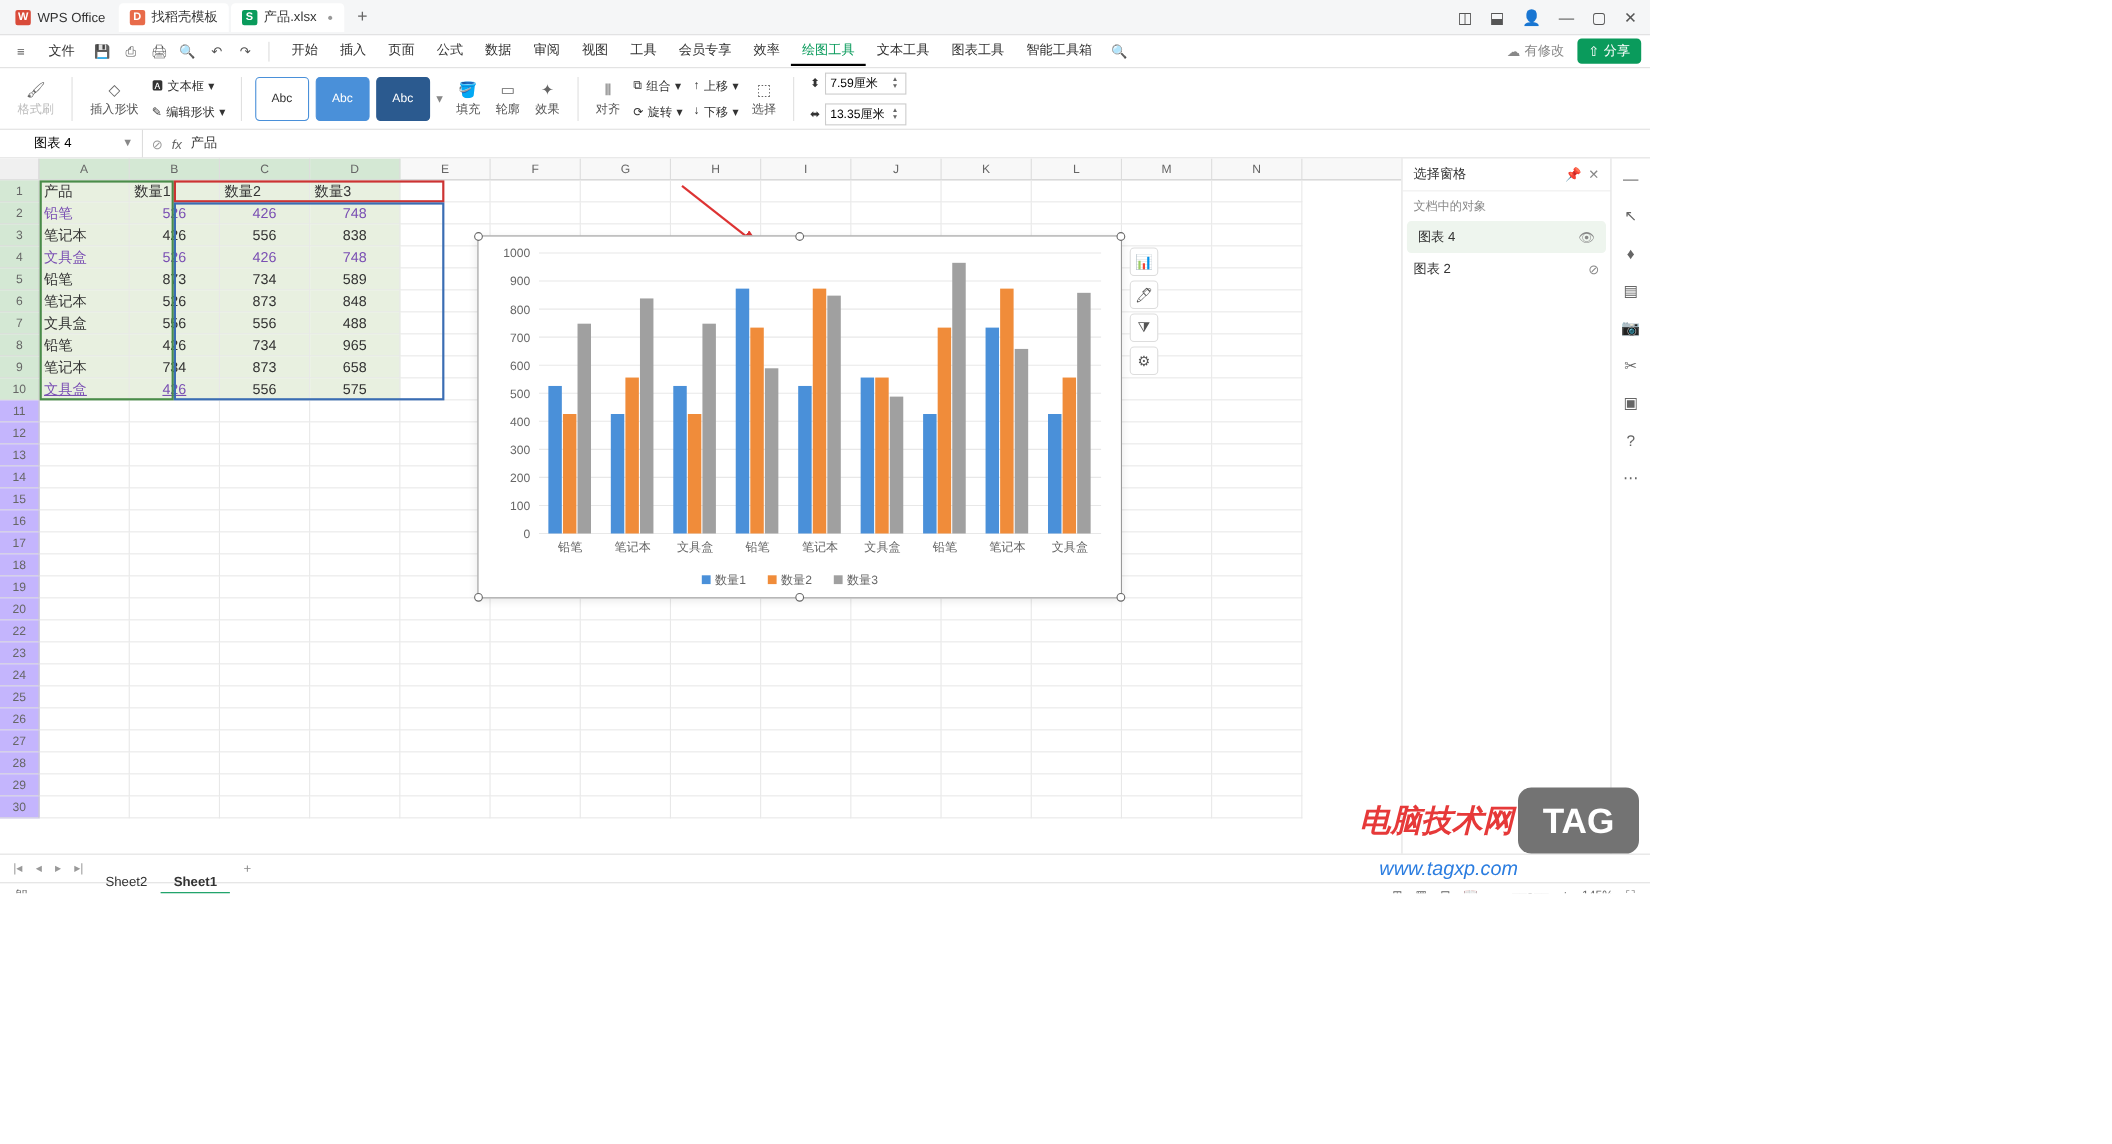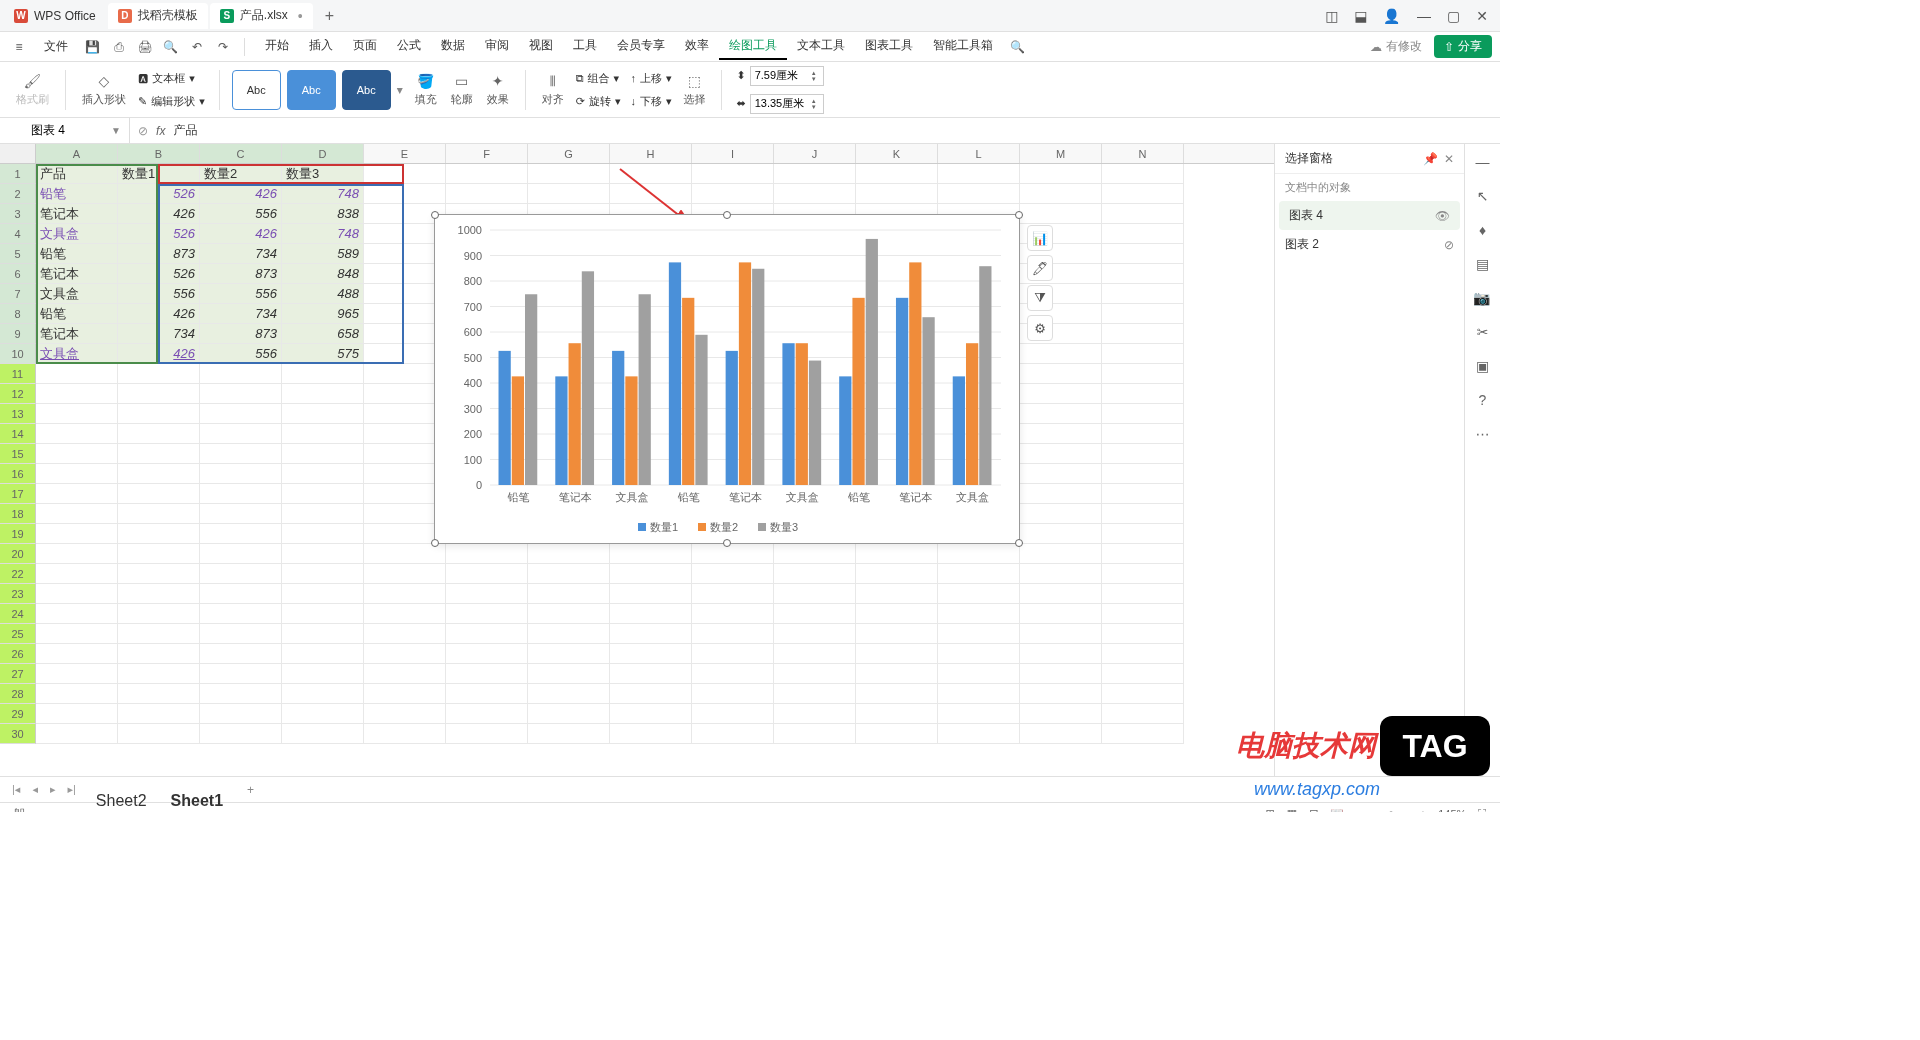--- a/index.html
+++ b/index.html
@@ -60,25 +60,25 @@
 .right-tools .tool { width: 24px; height: 24px; display: flex; align-items: center; justify-content: center; color: #666; cursor: pointer; font-size: 14px; }
 
 
 .grid { position: absolute; top: 0; left: 0; right: 0; bottom: 0; }
 .col-headers { display: flex; height: 20px; border-bottom: 1px solid #ccc; background: #f8f8f8; }
 .corner { width: 36px; border-right: 1px solid #ccc; background: #f0f0f0; }
 .ch { width: 82px; border-right: 1px solid #ddd; text-align: center; font-size: 11px; color: #666; line-height: 20px; }
 .ch.sel { background: #d4e8d4; }
 .rows { }
 .row { display: flex; height: 20px; }
-.rh { width: 36px; border-right: 1px solid #ccc; border-bottom: 1px solid #ddd; background: #bef264; text-align: center; font-size: 11px; color: #666; line-height: 20px; }
+.rh { width: 36px; border-right: 1px solid #ccc; border-bottom: 1px solid #ddd; background: #c4b5fd; text-align: center; font-size: 11px; color: #666; line-height: 20px; }
 .rh.sel { background: #d4e8d4; }
 .cell { width: 82px; border-right: 1px solid #e8e8e8; border-bottom: 1px solid #e8e8e8; padding: 0 4px; font-size: 13px; line-height: 20px; overflow: hidden; white-space: nowrap; }
 .cell.h { background: #e8f0e0; font-size: 13px; }
-.cell.num { text-align: right; font-style: italic; }
+.cell.num { text-align: center; }
 .cell.purple { color: #7a4fb3; }
 .cell.underline { text-decoration: underline; }
 
 
 .sel-a { position: absolute; border: 2px solid #4a8c4a; pointer-events: none; }
 .sel-b { position: absolute; border: 2px solid #cc3333; pointer-events: none; }
 .sel-c { position: absolute; border: 2px solid #3a6db3; pointer-events: none; }
 
 
 .chart-box { position: absolute; left: 434px; top: 70px; width: 586px; height: 330px; background: #fff; border: 1px solid #999; box-shadow: 0 2px 8px rgba(0,0,0,0.1); }
@@ -95,32 +95,32 @@
 .rp-header .ico { color: #888; cursor: pointer; margin-left: 6px; font-size: 12px; }
 .rp-sub { padding: 6px 10px; font-size: 11px; color: #888; }
 .rp-item { display: flex; align-items: center; padding: 6px 10px; font-size: 12px; cursor: pointer; }
 .rp-item.active { background: #eef5ee; border-radius: 4px; margin: 0 4px; }
 .rp-item .spacer { flex: 1; }
 .rp-item .eye { color: #888; }
 
 
 .sheet-tabs { height: 26px; border-top: 1px solid #e0e0e0; display: flex; align-items: center; padding: 0 8px; gap: 4px; }
 .nav-btn { color: #999; padding: 0 4px; cursor: pointer; font-size: 11px; }
-.stab { padding: 3px 12px; font-size: 16px; cursor: pointer; margin-top: 24px; }
+.stab { padding: 3px 12px; font-size: 12px; cursor: pointer; margin-top: 24px; }
 .stab.active { border-bottom: 2px solid #0a9b5c; font-weight: bold; }
 .sheet-tabs .add { color: #888; padding: 0 8px; cursor: pointer; }
 .statusbar { height: 22px; border-top: 1px solid #e0e0e0; display: flex; align-items: center; padding: 0 8px; font-size: 11px; color: #666; }
 .statusbar .spacer { flex: 1; }
 .statusbar .sb-item { padding: 0 6px; cursor: pointer; }
 
 
 .watermark { position: absolute; right: 10px; bottom: 36px; display: flex; align-items: center; gap: 4px; pointer-events: none; }
 .wm-text { font-size: 28px; font-weight: bold; color: #e63939; font-style: italic; }
 .wm-url { position: absolute; right: 120px; bottom: 12px; font-size: 18px; color: #2b7de0; font-style: italic; pointer-events: none; }
-.wm-tag { width: 110px; height: 60px; background: #000000; border-radius: 12px; color: #fff; font-size: 32px; font-weight: bold; display: flex; align-items: center; justify-content: center; }
+.wm-tag { width: 110px; height: 60px; background: #737373; border-radius: 12px; color: #fff; font-size: 32px; font-weight: bold; display: flex; align-items: center; justify-content: center; }
 
 svg text { font-size: 11px; fill: #666; }
 </style>
 </head>
 <body>
 
 <div class="titlebar">
   <div class="tab wps">
     <span class="icon" style="background:#d94b3a">W</span>
     <span>WPS Office</span>

